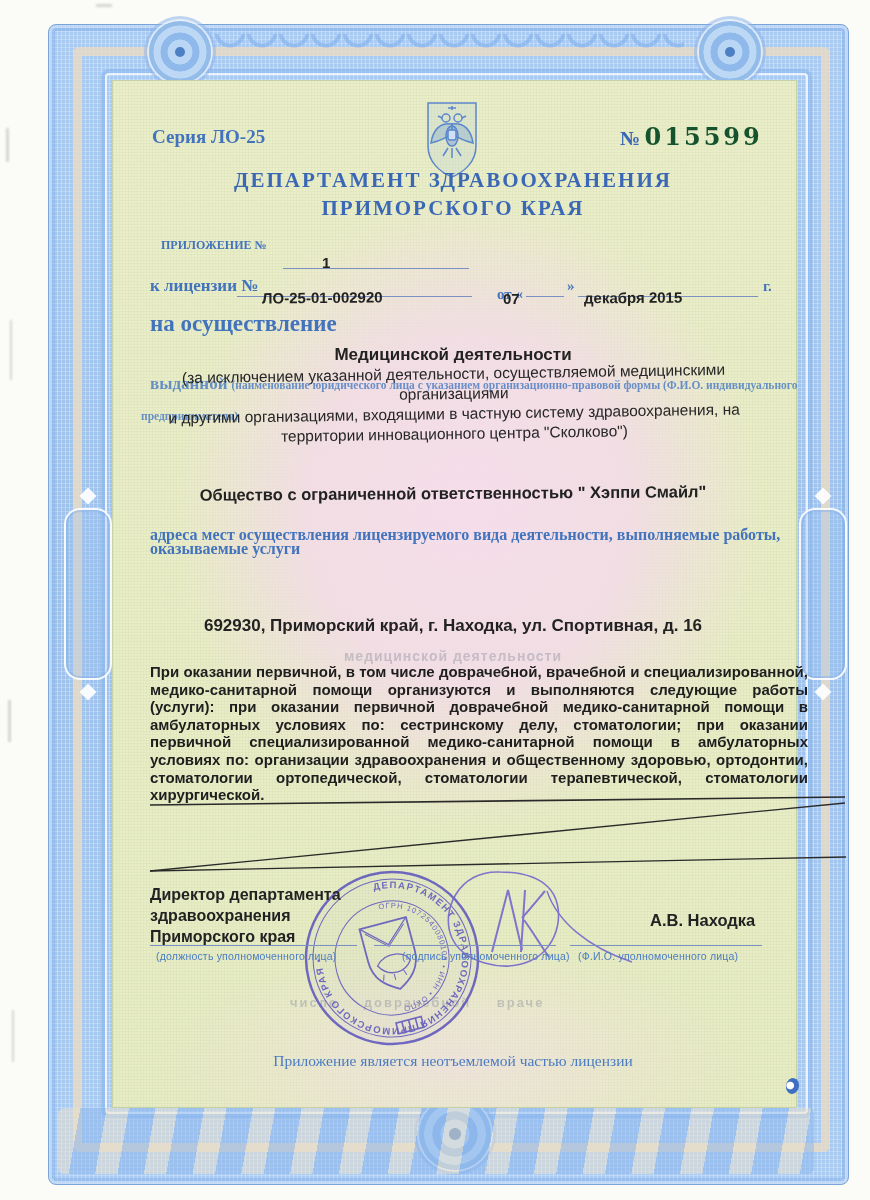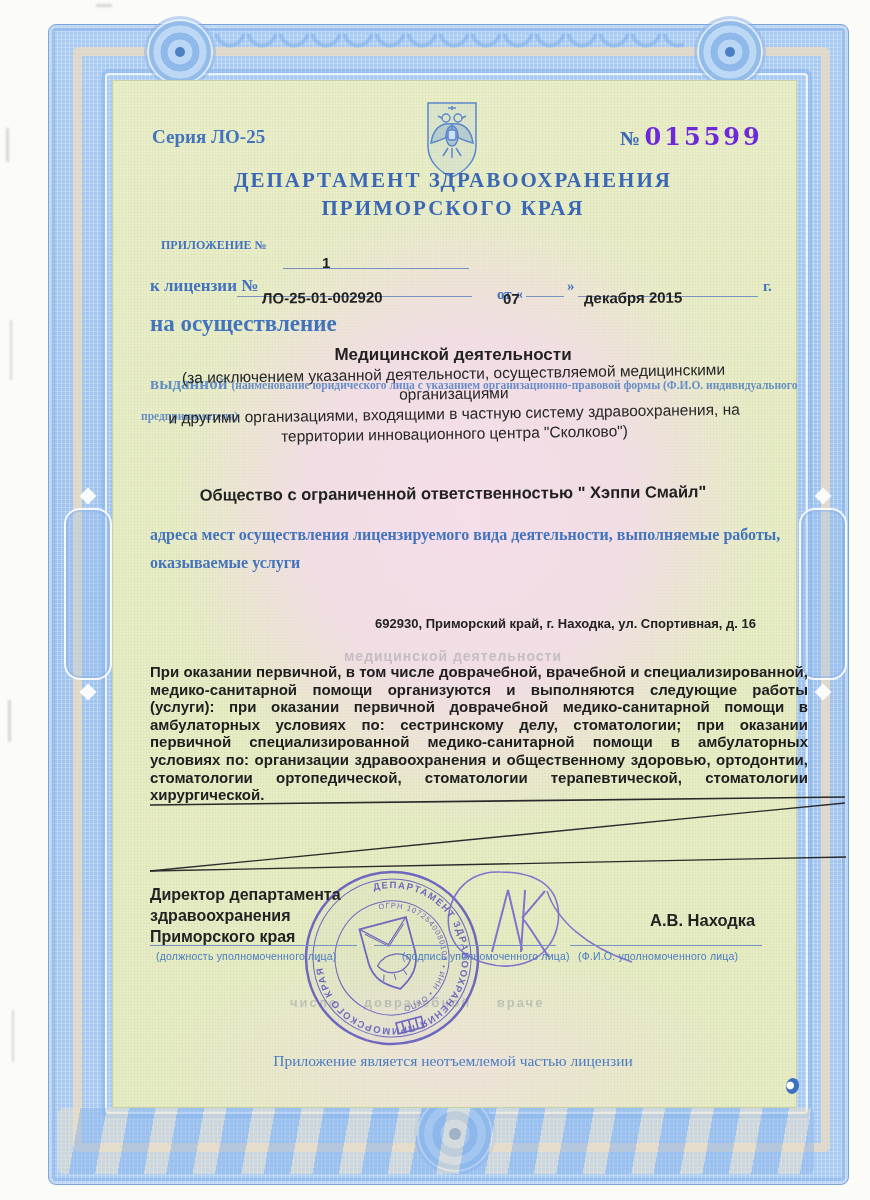--- a/index.html
+++ b/index.html
@@ -49,21 +49,21 @@
 
   
   .serifblue{font-family:"Liberation Serif",serif;font-weight:bold;color:#4273bd;}
   .hdr{font-family:"Liberation Serif",serif;font-weight:bold;color:#3b68b6;}
   .typed{font-family:"Liberation Sans",sans-serif;font-weight:bold;color:#222;}
   .caption{font-family:"Liberation Sans",sans-serif;color:#4a7cc4;font-size:10.5px;letter-spacing:.2px;}
   .uline{position:absolute;height:0;border-top:1.5px solid #7b90c2;}
   .center{text-align:center;}
   .ghost{color:#8a8f9a;opacity:.42;filter:blur(.6px);font-weight:bold;}
   .overlayblue{color:#4a7cc4;opacity:.82;font-family:"Liberation Serif",serif;}
-  .digits{font-family:"DejaVu Serif",serif;font-weight:bold;color:#6d28d9;letter-spacing:3px;}
+  .digits{font-family:"DejaVu Serif",serif;font-weight:bold;color:#14532d;letter-spacing:3px;}
   svg{display:block;}
   .nosel{user-select:none;padding-left:8px;}
 </style>
 </head>
 <body>
 
 <div class="page nosel">
 
   <div class="smudge" style="left:6px;top:128px;width:3px;height:34px;"></div>
   <div class="smudge" style="left:10px;top:320px;width:2px;height:60px;"></div>
@@ -140,22 +140,22 @@
   <div class="abs overlayblue" style="left:141px;top:402px;font-size:11.5px;font-weight:bold;z-index:1;margin-top:8px;">предпринимателя)</div>
 
   <div class="abs center" style="left:144px;top:364px;width:620px;z-index:2;transform:rotate(-.9deg);color:#262626;font-size:15.5px;line-height:20px;">
     <div>(за исключением указанной деятельности, осуществляемой медицинскими организациями</div>
     <div>и другими организациями, входящими в частную систему здравоохранения, на</div>
     <div>территории инновационного центра "Сколково")</div>
   </div>
 
   <div class="abs typed center" style="left:150px;top:484px;width:606px;font-size:16.5px;transform:rotate(-.4deg);">Общество с ограниченной ответственностью " Хэппи Смайл"</div>
   <div class="abs serifblue" style="left:150px;top:526px;font-size:16px;">адреса мест осуществления лицензируемого вида деятельности, выполняемые работы,</div>
-  <div class="abs serifblue" style="left:150px;top:554px;font-size:16px;">оказываемые услуги</div>
-  <div class="abs typed center" style="left:150px;top:616px;width:606px;font-size:13px;text-align:right;">692930, Приморский край, г. Находка, ул. Спортивная, д. 16</div>
+  <div class="abs serifblue" style="left:150px;top:540px;font-size:16px;">оказываемые услуги</div>
+  <div class="abs typed center" style="left:150px;top:616px;width:606px;font-size:17px;">692930, Приморский край, г. Находка, ул. Спортивная, д. 16</div>
 
   <div class="abs ghost center" style="left:150px;top:648px;width:606px;font-size:14px;letter-spacing:1px;">медицинской деятельности</div>
 
   <div class="abs typed" style="left:150px;top:663px;width:658px;font-size:15px;line-height:17.6px;text-align:justify;color:#1e1e1e;">При оказании первичной, в том числе доврачебной, врачебной и специализированной, медико-санитарной помощи организуются и выполняются следующие работы (услуги): при оказании первичной доврачебной медико-санитарной помощи в амбулаторных условиях по: сестринскому делу, стоматологии; при оказании первичной специализированной медико-санитарной помощи в амбулаторных условиях по: организации здравоохранения и общественному здоровью, ортодонтии, стоматологии ортопедической, стоматологии терапевтической, стоматологии хирургической.</div>
 
   <svg class="abs" style="left:0;top:0;z-index:3;pointer-events:none;" width="870" height="1200" viewBox="0 0 870 1200">
     <line x1="150" y1="805" x2="845" y2="797" stroke="#2a2a2a" stroke-width="1.6"></line>
     <line x1="845" y1="803" x2="150" y2="871" stroke="#2a2a2a" stroke-width="1.3"></line>
     <line x1="150" y1="871" x2="846" y2="857" stroke="#2a2a2a" stroke-width="1.3"></line>
 

